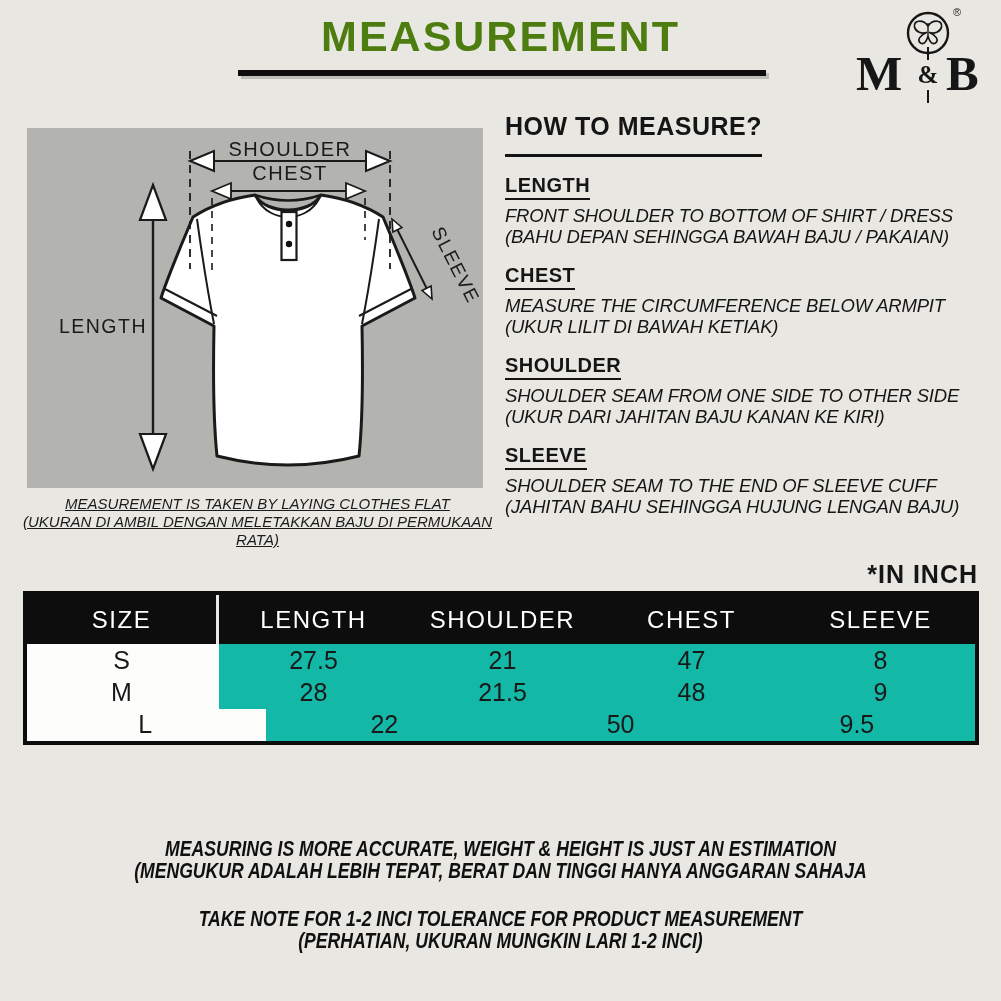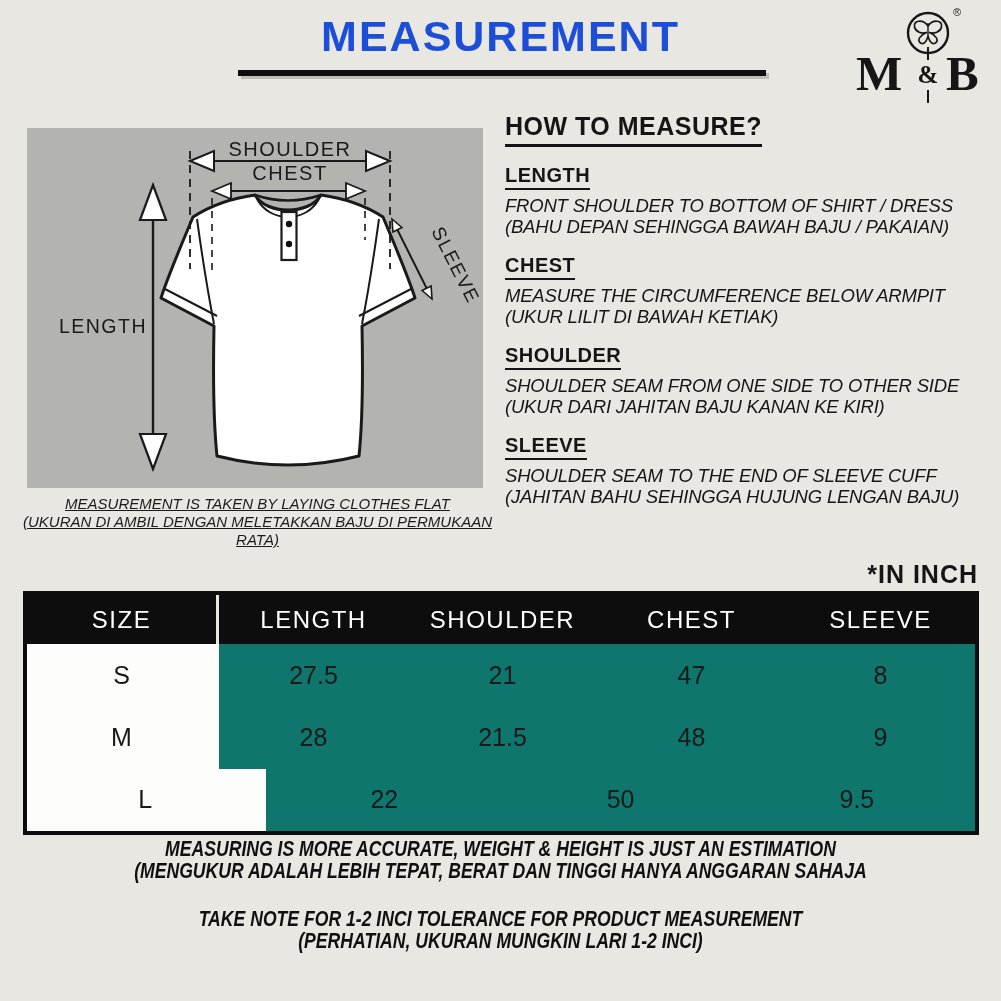--- a/index.html
+++ b/index.html
@@ -4,21 +4,21 @@
 <style>
   html,body{margin:0;padding:0;}
   body{
     width:1001px;height:1001px;position:relative;overflow:hidden;
     background:#e8e7e1;color:#151515;
     font-family:"Liberation Sans",sans-serif;
   }
   
   .title{
     position:absolute;left:0;top:12px;width:1001px;text-align:center;
-    font-size:43px;font-weight:700;letter-spacing:2px;color:#1d4ed8;
+    font-size:43px;font-weight:700;letter-spacing:2px;color:#4d7c0f;
   }
   .title-bar{
     position:absolute;left:238px;top:70px;width:528px;height:6px;
     background:#0e0e0e;box-shadow:3px 3px 0 rgba(0,0,0,0.18);
   }
   
   .logo-circle{position:absolute;left:904px;top:9px;width:48px;height:48px;}
   .logo-reg{position:absolute;left:953px;top:6px;font-size:11px;color:#222;}
   .logo-m{position:absolute;left:856px;top:45px;font-family:"Liberation Serif",serif;font-weight:700;font-size:49px;color:#161616;}
   .logo-b{position:absolute;left:946px;top:45px;font-family:"Liberation Serif",serif;font-weight:700;font-size:49px;color:#161616;}
@@ -29,31 +29,31 @@
   
   .diagram{position:absolute;left:27px;top:128px;width:456px;height:360px;background:#b3b3b0;}
   .diagram text{font-family:"Liberation Sans",sans-serif;fill:#1a1a1a;}
   .caption{
     position:absolute;left:5px;top:495px;width:505px;text-align:center;
     font-style:italic;font-size:15px;line-height:18px;color:#1b1b1b;text-decoration:underline;
   }
   
   .howto{position:absolute;left:505px;top:112px;width:486px;}
   .howto-title{display:inline-block;font-size:25px;font-weight:700;letter-spacing:0.5px;
-    border-bottom:3px solid #141414;padding-bottom:3px;margin:0;}
+    border-bottom:3px solid #141414;padding-bottom:13px;margin:0;}
   .sec{margin-top:17px;}
   .sec-h{display:inline-block;font-size:20px;font-weight:700;letter-spacing:0.5px;
     border-bottom:2.5px solid #141414;padding-bottom:1px;margin:0;}
   .sec-p{margin:6px 0 0 0;font-style:italic;font-size:18.5px;line-height:20.5px;letter-spacing:-0.2px;}
   
   .unit-note{position:absolute;right:23px;top:560px;font-size:25px;font-weight:700;letter-spacing:1px;}
   .size-table{
-    position:absolute;left:23px;top:591px;width:956px;height:244px;
+    position:absolute;left:23px;top:591px;width:956px;height:154px;
     border:4px solid #0d0d0d;box-sizing:border-box;display:flex;flex-direction:column;
-    background:#0f766e;
+    background:#14b8a6;
   }
   .thead{display:flex;height:49px;background:#0d0d0d;}
   .thead .cell{flex:1;display:flex;align-items:center;justify-content:center;
     color:#fff;font-size:24px;letter-spacing:1.5px;box-sizing:border-box;}
   .thead .cell.size-col{border-right:3px solid #e8e7e1;}
   .tbody{flex:1;display:flex;flex-direction:column;}
   .trow{flex:1;display:flex;}
   .trow .cell{flex:1;display:flex;align-items:center;justify-content:center;
     font-size:25px;color:#191919;box-sizing:border-box;}
   .trow .cell.size-col{background:#fdfdfc;border-right:3px solid transparent;}

